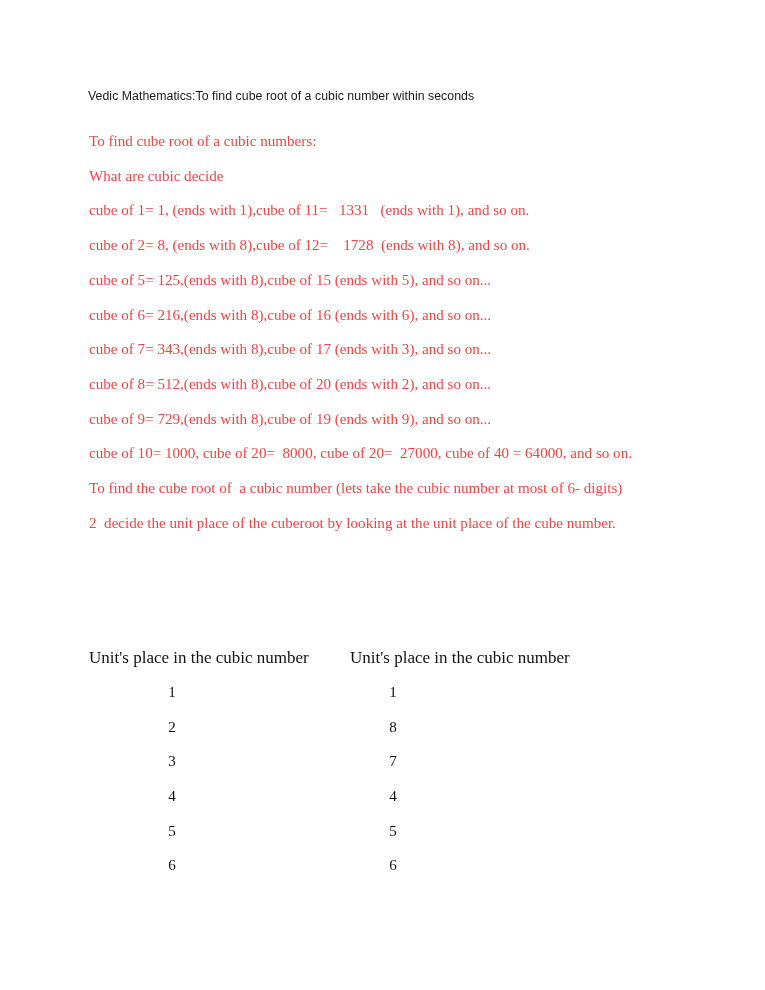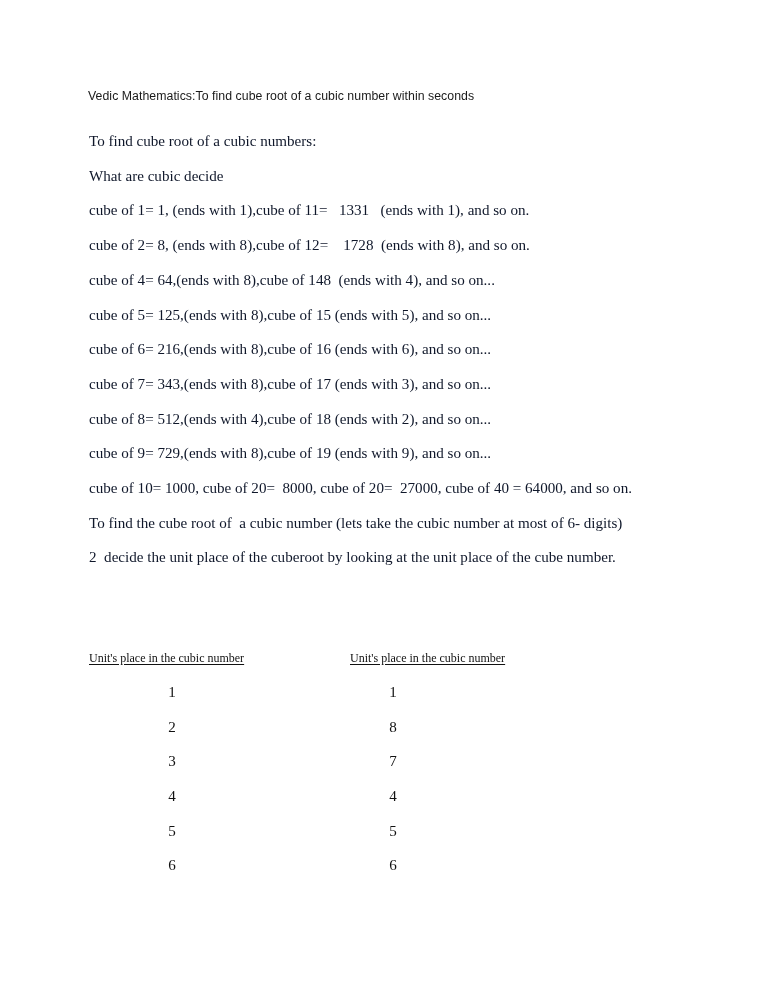--- a/index.html
+++ b/index.html
@@ -44,43 +44,42 @@
   .body-block {
     position: absolute;
     left: 89px;
     top: 124px;
     width: 620px;
   }
   .para {
     font-family: "Liberation Serif", "DejaVu Serif", serif;
     font-size: 15.1px;
     line-height: 34.7px;
-    color: #0f172a;
+    color: #ef4444;
     white-space: pre;
     margin: 0;
     padding: 0;
   }
 
   
   .table-head {
     position: absolute;
     left: 89px;
     top: 648px;
     width: 620px;
     height: 24px;
   }
   .col-head {
     position: absolute;
     top: 0;
     font-family: "Liberation Serif", "DejaVu Serif", serif;
-    font-size: 12px;
+    font-size: 17px;
     line-height: 20px;
     color: #111111;
     white-space: pre;
-    text-decoration: underline;
     text-underline-offset: 2px;
   }
   .col-head.left  { left: 0px; }
   .col-head.right { left: 261px; }
 
   
   .digit-table {
     position: absolute;
     left: 89px;
     top: 682px;
@@ -109,25 +108,24 @@
 
 <div class="page">
 
   <div class="doc-title">Vedic Mathematics:To find cube root of a cubic number within seconds</div>
 
   <div class="body-block">
     <p class="para">To find cube root of a cubic numbers:</p>
     <p class="para">What are cubic decide</p>
     <p class="para">cube of 1= 1, (ends with 1),cube of 11=   1331   (ends with 1), and so on.</p>
     <p class="para">cube of 2= 8, (ends with 8),cube of 12=    1728  (ends with 8), and so on.</p>
-    <p class="para">cube of 4= 64,(ends with 8),cube of 148  (ends with 4), and so on...</p>
     <p class="para">cube of 5= 125,(ends with 8),cube of 15 (ends with 5), and so on...</p>
     <p class="para">cube of 6= 216,(ends with 8),cube of 16 (ends with 6), and so on...</p>
     <p class="para">cube of 7= 343,(ends with 8),cube of 17 (ends with 3), and so on...</p>
-    <p class="para">cube of 8= 512,(ends with 4),cube of 18 (ends with 2), and so on...</p>
+    <p class="para">cube of 8= 512,(ends with 8),cube of 20 (ends with 2), and so on...</p>
     <p class="para">cube of 9= 729,(ends with 8),cube of 19 (ends with 9), and so on...</p>
     <p class="para">cube of 10= 1000, cube of 20=  8000, cube of 20=  27000, cube of 40 = 64000, and so on.</p>
     <p class="para">To find the cube root of  a cubic number (lets take the cubic number at most of 6- digits)</p>
     <p class="para">2  decide the unit place of the cuberoot by looking at the unit place of the cube number.</p>
   </div>
 
   <div class="table-head">
     <span class="col-head left">Unit's place in the cubic number</span>
     <span class="col-head right">Unit's place in the cubic number</span>
   </div>

